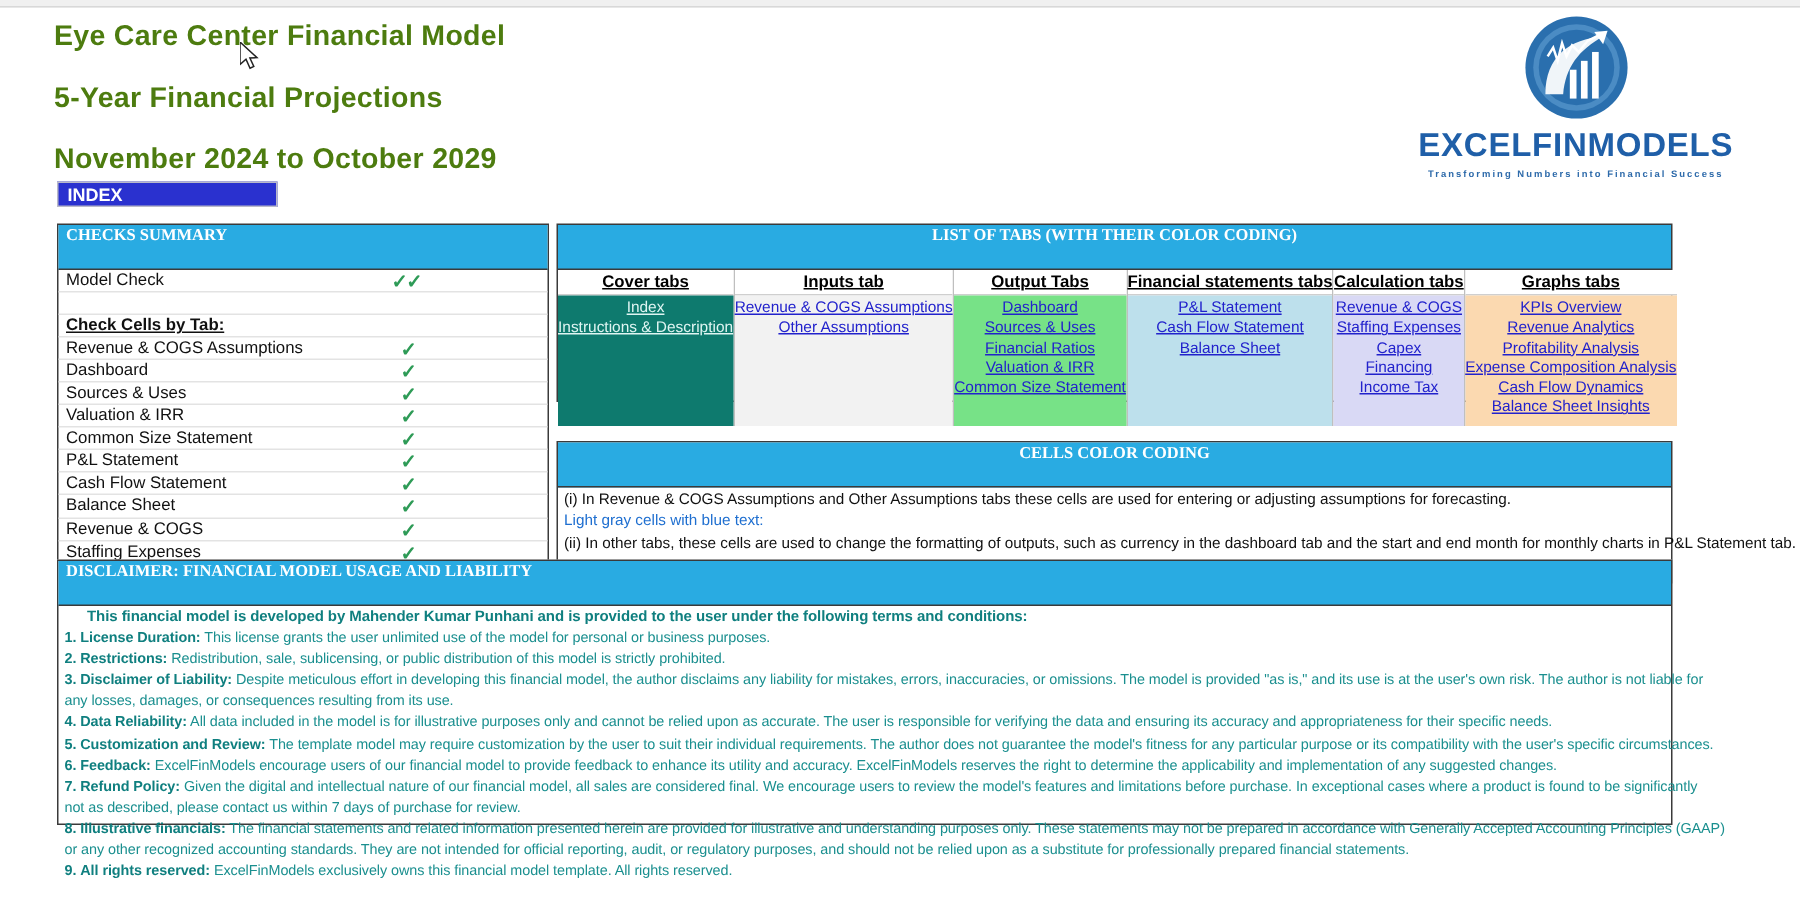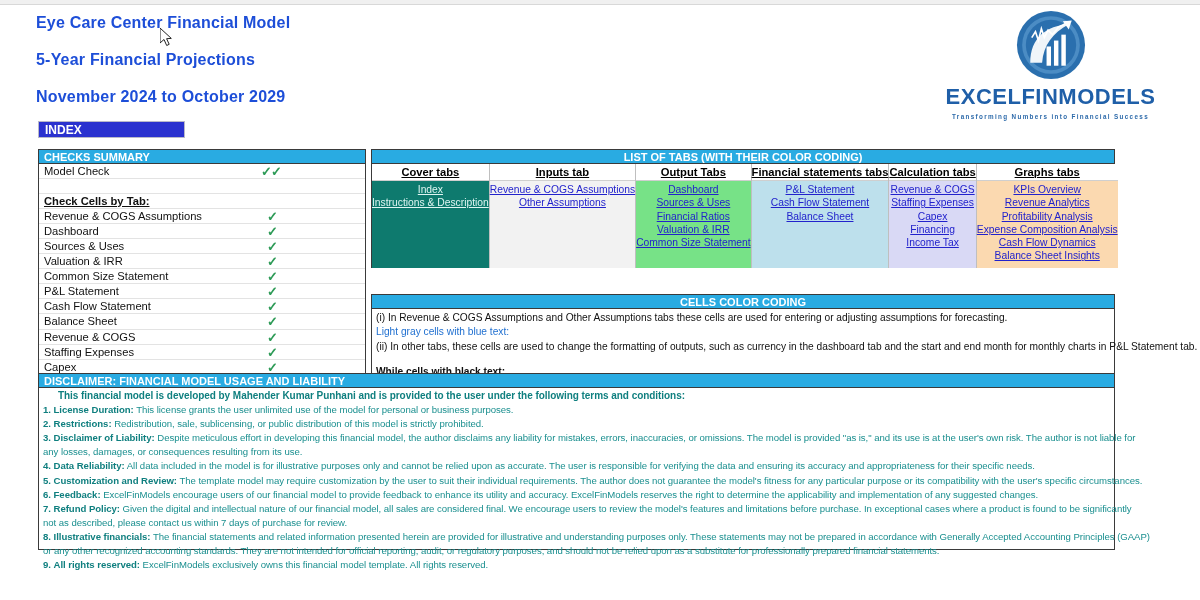--- a/index.html
+++ b/index.html
@@ -16,23 +16,23 @@
     background: #ffffff;
   }
   .topstrip {
     position: absolute; left: 0; top: 0; width: 1200px; height: 5px;
     background: #f0f0f0; border-bottom: 1px solid #d8d8d8;
   }
 
   
   .title-block { position: absolute; left: 36px; top: 14px; }
   .title-line {
-    color: #1d4ed8;
+    color: #4d7c0f;
     font-weight: bold;
-    font-size: 16px;
+    font-size: 19px;
     letter-spacing: 0.2px;
     margin-bottom: 19px;
     white-space: nowrap;
   }
 
   
   .logo-wrap {
     position: absolute; right: 42px; top: 8px;
     width: 215px; text-align: center;
   }
@@ -54,23 +54,24 @@
     color: #ffffff; font-weight: bold; font-size: 12px;
     line-height: 17px; padding-left: 6px;
     border: 1px solid #b9b9c9;
   }
 
   
   .panel { position: absolute; border: 1px solid #3a3a3a; background: #ffffff; }
   .panel-head {
     background: #29abe2; color: #ffffff;
     font-weight: bold; font-size: 11px;
-    height: 14px; line-height: 14px;
+    height: 30px; line-height: 14px;
     border-bottom: 1px solid #3a3a3a;
     padding-left: 5px;
+    font-family: Liberation Serif, serif;
   }
   .panel-head.center { text-align: center; padding-left: 0; }
 
   
   #checks { left: 38px; top: 149px; width: 328px; height: 240px; }
   .check-rows { font-size: 11.2px; color: #111; }
   .check-row {
     height: 15.05px; line-height: 15.05px;
     border-bottom: 1px solid #e3e3e3;
     position: relative; padding-left: 5px;

